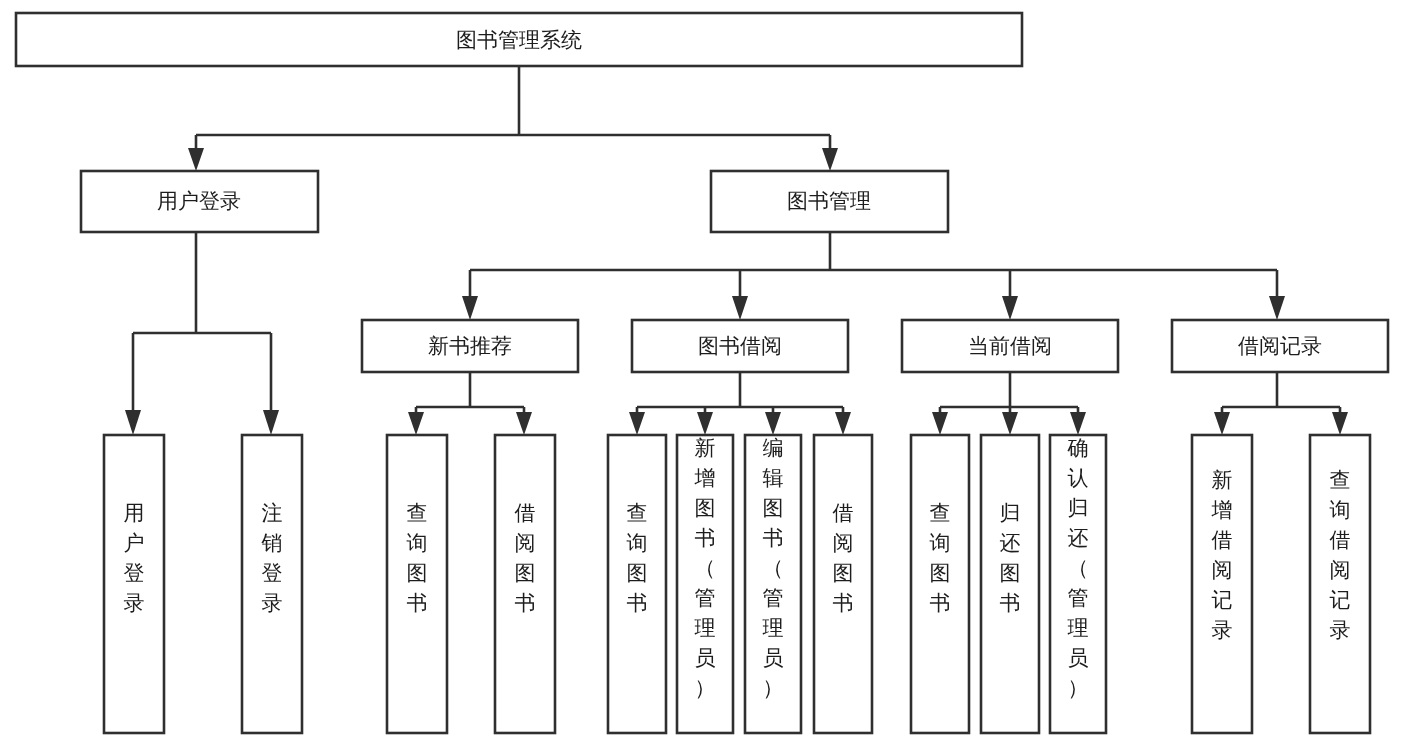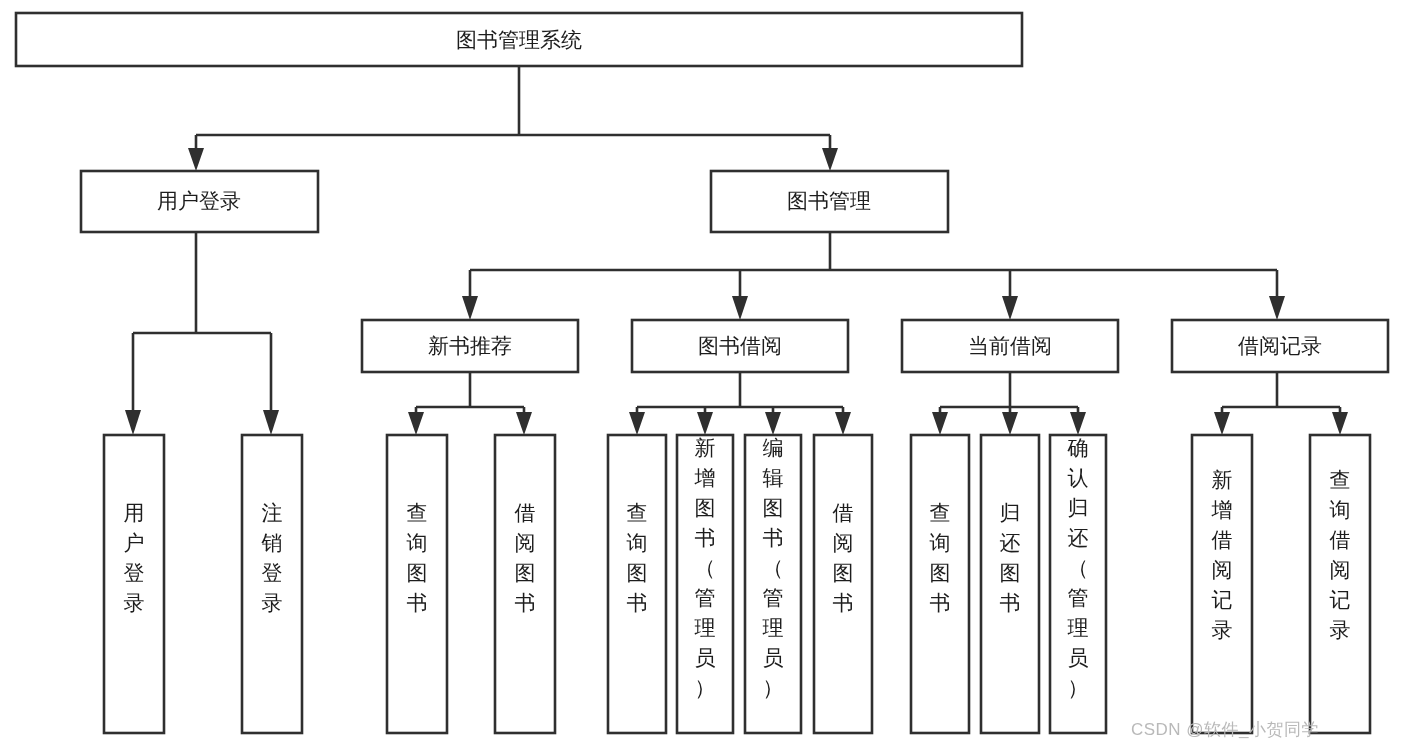--- a/index.html
+++ b/index.html
@@ -231,15 +231,14 @@
       <rect class="node-box" x="1192" y="435" width="60" height="298"></rect>
       <text class="node-label-v" x="1222" y="487"><tspan x="1222" y="487">新</tspan><tspan x="1222" y="517">增</tspan><tspan x="1222" y="547">借</tspan><tspan x="1222" y="577">阅</tspan><tspan x="1222" y="607">记</tspan><tspan x="1222" y="637">录</tspan></text>
     </g>
     <g>
       <rect class="node-box" x="1310" y="435" width="60" height="298"></rect>
       <text class="node-label-v" x="1340" y="487"><tspan x="1340" y="487">查</tspan><tspan x="1340" y="517">询</tspan><tspan x="1340" y="547">借</tspan><tspan x="1340" y="577">阅</tspan><tspan x="1340" y="607">记</tspan><tspan x="1340" y="637">录</tspan></text>
     </g>
 
   </svg>
 
-  <div class="watermark">CSDN @软件_小贺同学</div>
 
 </div>
 
 </body></html>

